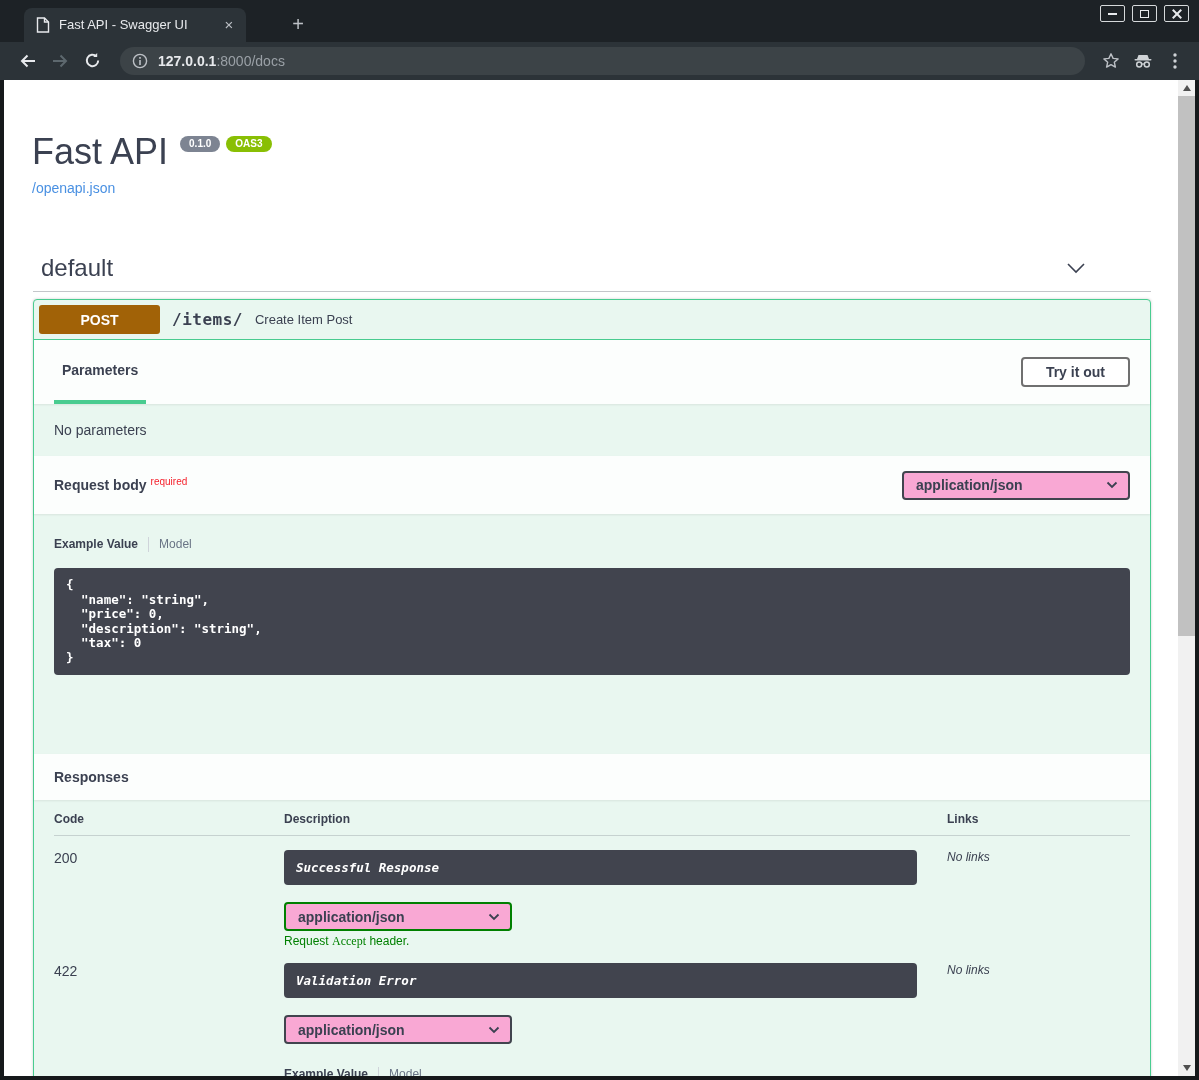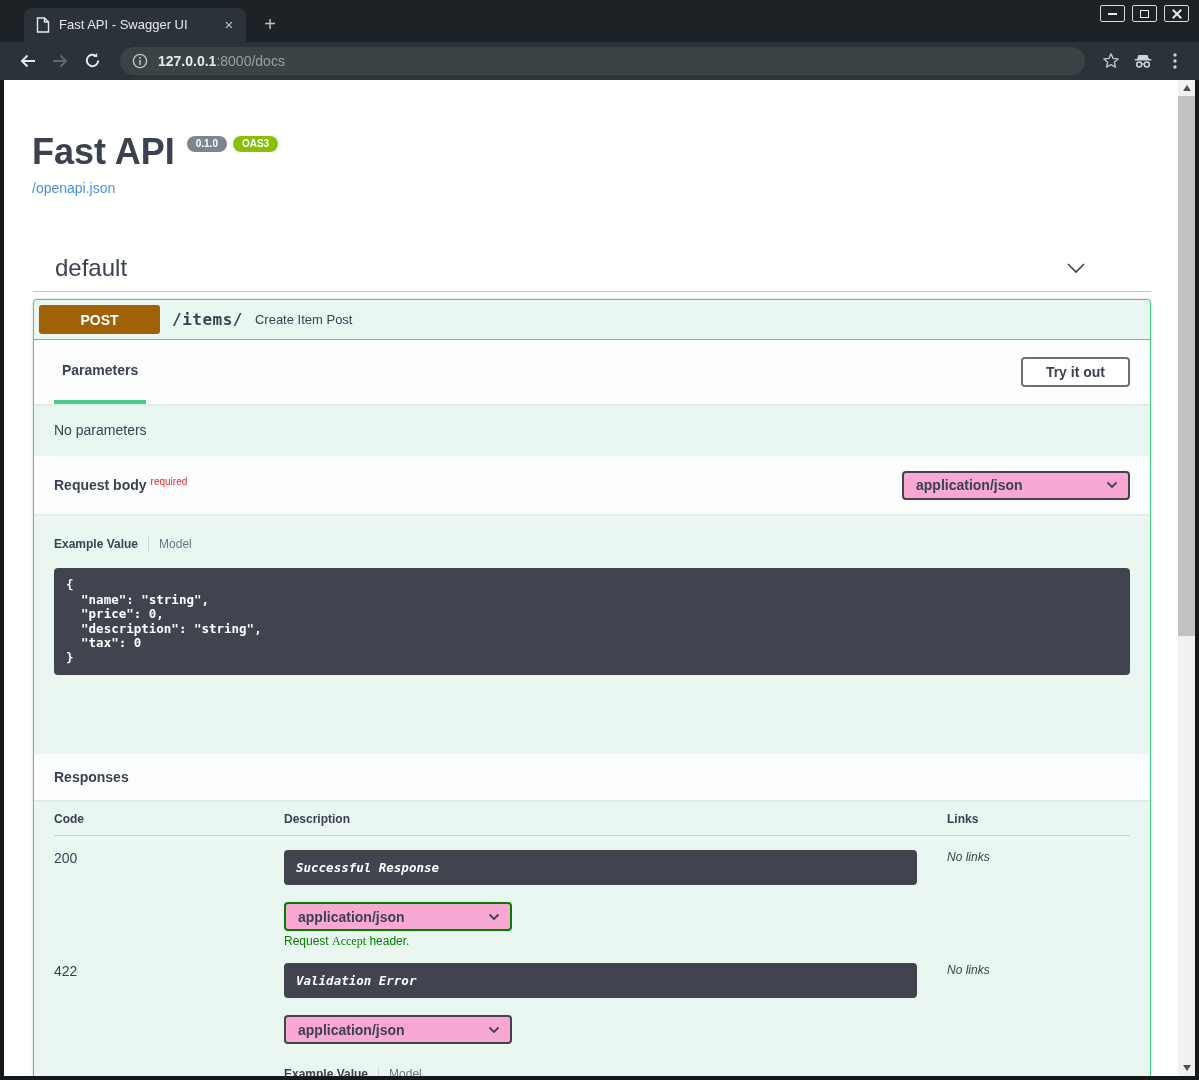--- a/index.html
+++ b/index.html
@@ -1,21 +1,21 @@
 <!DOCTYPE html>
 <html><head>
 <meta charset="utf-8">
 <style>
   * { margin:0; padding:0; box-sizing:border-box; }
   html,body { width:1199px; height:1080px; overflow:hidden; font-family:"Liberation Sans", sans-serif; }
 
   .window { width:1199px; height:1080px; background:#16191b; display:flex; flex-direction:column; }
 
   
-  .tabstrip { height:44px; background:#1d2226; display:flex; align-items:flex-end; position:relative; padding-left:24px; }
+  .tabstrip { height:44px; background:#1d2226; display:flex; align-items:flex-end; position:relative; padding-left:24px;gap:28px; }
   .tab { width:222px; height:34px; background:#2c3338; border-radius:8px 8px 0 0; display:flex; align-items:center; padding:0 8px 0 12px; gap:9px; }
   .favicon-doc { width:14px; height:16px; flex:0 0 auto; }
   .tab-title { color:#e8eaed; font-size:13px; white-space:nowrap; overflow:hidden; flex:1; }
   .tab-close { color:#bdc1c6; font-size:15px; width:18px; height:18px; display:flex; align-items:center; justify-content:center; border-radius:50%; cursor:pointer; }
   .newtab-btn { color:#bdc1c6; font-size:20px; width:28px; height:28px; margin:0 0 3px 10px; display:flex; align-items:center; justify-content:center; border-radius:50%; cursor:pointer; font-weight:400; }
   .win-controls { position:absolute; top:5px; right:10px; display:flex; gap:7px; }
   .win-btn { width:25px; height:17px; border:1px solid #d6d9db; border-radius:2px; display:flex; align-items:center; justify-content:center; cursor:pointer; }
   .ic-min { width:9px; border-top:2px solid #e8eaed; display:block; }
   .ic-max { width:9px; height:8px; border:1.5px solid #e8eaed; display:block; }
   .ic-x { position:relative; width:10px; height:10px; display:block; }
@@ -34,30 +34,30 @@
   .main { flex:1; height:996px; overflow:hidden; background:#fff; position:relative; }
   .scrollbar { width:17px; background:#f1f1f1; position:relative; flex:0 0 auto; }
   .sb-arrow { position:absolute; left:0; width:17px; height:16px; display:flex; align-items:center; justify-content:center; }
   .sb-up { top:0; } .sb-down { bottom:0; }
   .tri-up { width:0; height:0; border-left:4px solid transparent; border-right:4px solid transparent; border-bottom:6px solid #505050; }
   .tri-down { width:0; height:0; border-left:4px solid transparent; border-right:4px solid transparent; border-top:6px solid #505050; }
   .sb-thumb { position:absolute; top:16px; left:0; width:17px; height:540px; background:#c1c1c1; cursor:grab; }
 
   .info { padding:54px 0 0 28px; }
   .info-title-row { display:flex; align-items:flex-start; gap:0; }
-  .api-title { font-size:36px; font-weight:700; color:#3b4151; line-height:36px; }
+  .api-title { font-size:36px; font-weight:400; color:#3b4151; line-height:36px; }
   .badges { display:flex; gap:6px; margin:2px 0 0 12px; }
   .badge { font-size:10px; font-weight:700; color:#fff; padding:3px 9px; border-radius:10px; line-height:10px; }
   .badge-version { background:#7d8492; }
   .badge-oas { background:#89bf04; }
   .spec-link { display:inline-block; margin-top:10px; font-size:14px; color:#4990e2; text-decoration:none; cursor:pointer; }
 
   .tag-wrap { margin:57px 27px 0 29px; }
   .opblock-tag { display:flex; align-items:center; justify-content:space-between; padding:0 10px 9px 8px; border-bottom:1px solid rgba(59,65,81,.3); cursor:pointer; }
-  .tag-name { font-size:24px; color:#3b4151; font-weight:400;margin-left:14px; }
+  .tag-name { font-size:24px; color:#3b4151; font-weight:400; }
   .tag-chevron { margin-right:55px; }
 
   .opblock { margin-top:7px; border:1px solid #49cc90; border-radius:4px; background:#e9f7f0; box-shadow:0 0 3px rgba(0,0,0,.19); min-height:810px; }
   .op-summary { display:flex; align-items:center; padding:5px; border-bottom:1px solid #49cc90; cursor:pointer; }
   .method-badge { background:#a16207; color:#fff; font-weight:700; font-size:14px; border-radius:3px; width:121px; height:29px; display:flex; align-items:center; justify-content:center; }
   .op-path { font-family:"DejaVu Sans Mono","Liberation Mono",monospace; font-weight:700; font-size:16px; color:#3b4151; margin-left:12px; letter-spacing:.5px; }
   .op-desc { font-size:13px; color:#3b4151; margin-left:12px; }
 
   .section-header { background:rgba(255,255,255,.85); display:flex; align-items:center; justify-content:space-between; padding:0 20px; box-shadow:0 1px 2px rgba(0,0,0,.08); }
   .params-header { height:64px; align-items:stretch; }

